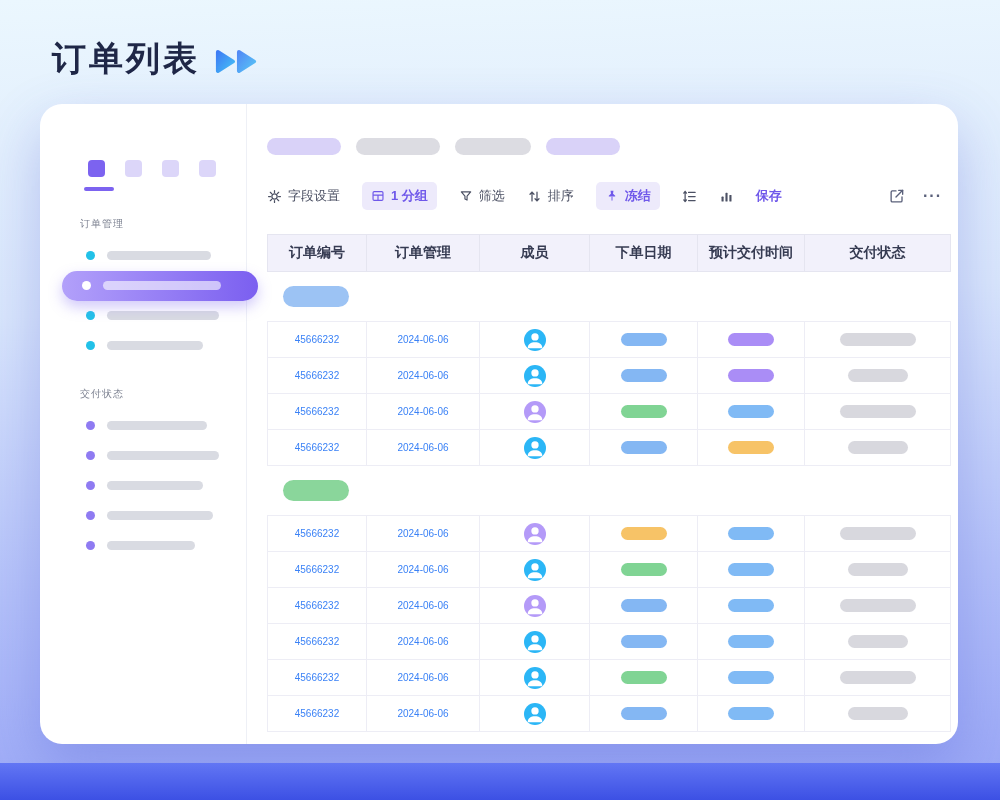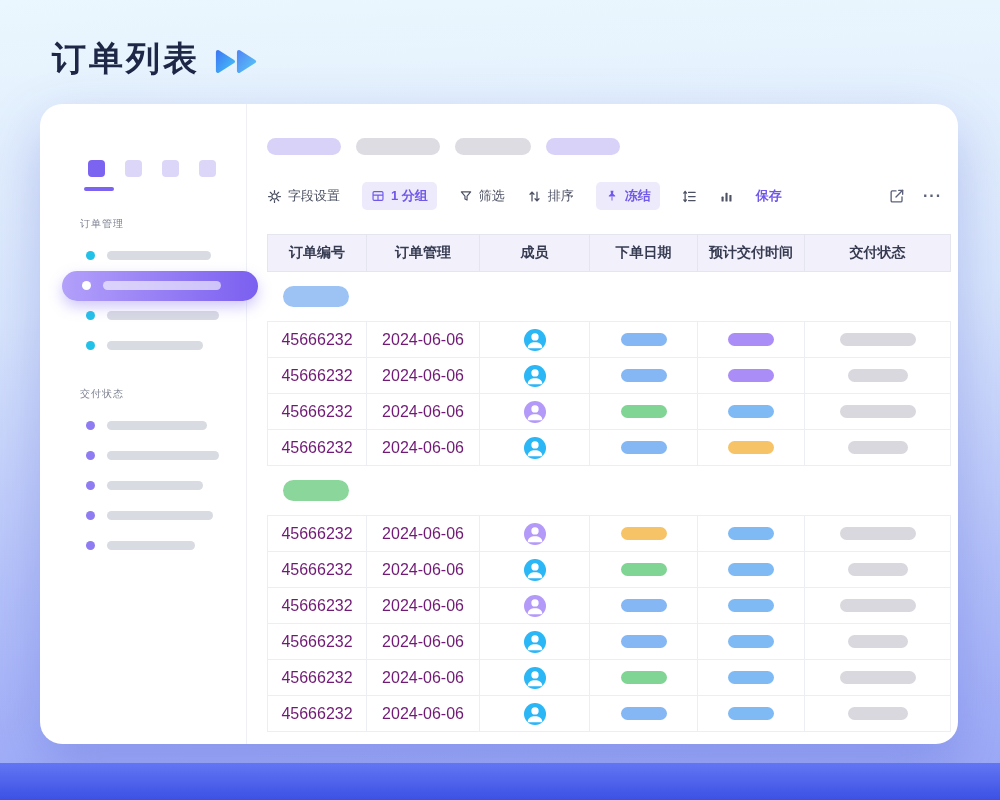--- a/index.html
+++ b/index.html
@@ -59,21 +59,21 @@
   .tbl { margin-top:24px; width:684px; }
   .tbl-head, .trow { display:grid; grid-template-columns:100px 113px 110px 108px 107px 146px; }
   .tbl-head { border-top:1px solid #e5e5f0; border-bottom:1px solid #e5e5f0; }
   .th { height:36px; background:#f2f1fb; display:flex; align-items:center; justify-content:center;
         font-size:14px; font-weight:700; color:#363b52; border-right:1px solid #e5e5f0; cursor:pointer; }
   .th:first-child { border-left:1px solid #e5e5f0; }
   .group-row { height:50px; display:flex; align-items:center; border-bottom:1px solid #ededf5; }
   .group-pill { height:21px; border-radius:10.5px; margin-left:16px; }
   .trow { border-bottom:1px solid #ededf5; cursor:pointer; }
   .td { height:35px; display:flex; align-items:center; justify-content:center;
-        font-size:16px; color:#701a75; border-right:1px solid #ededf5; }
+        font-size:10px; color:#3b82f6; border-right:1px solid #ededf5; }
   .td:first-child { border-left:1px solid #ededf5; }
   .avatar { width:22px; height:22px; border-radius:50%; overflow:hidden; display:flex;
             align-items:flex-end; justify-content:center; }
   .pill { width:46px; height:13px; border-radius:6.5px; display:inline-block; }
   .pill.gray { background:#d8d8de; }
 
   .bottom-band { position:absolute; left:0; right:0; bottom:0; height:37px;
                  background:linear-gradient(180deg,#6276f4 0%,#3c50e4 100%); }
 </style>
 </head>

